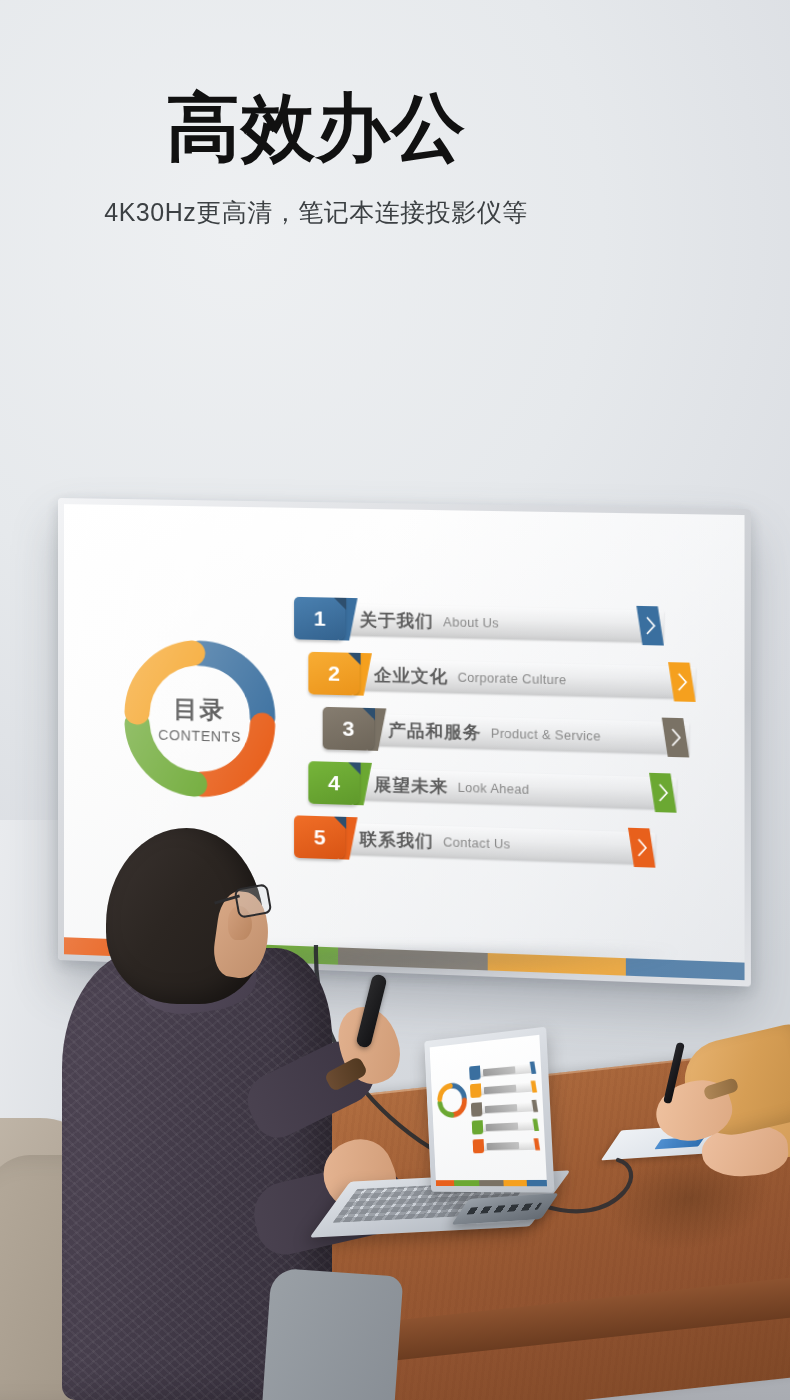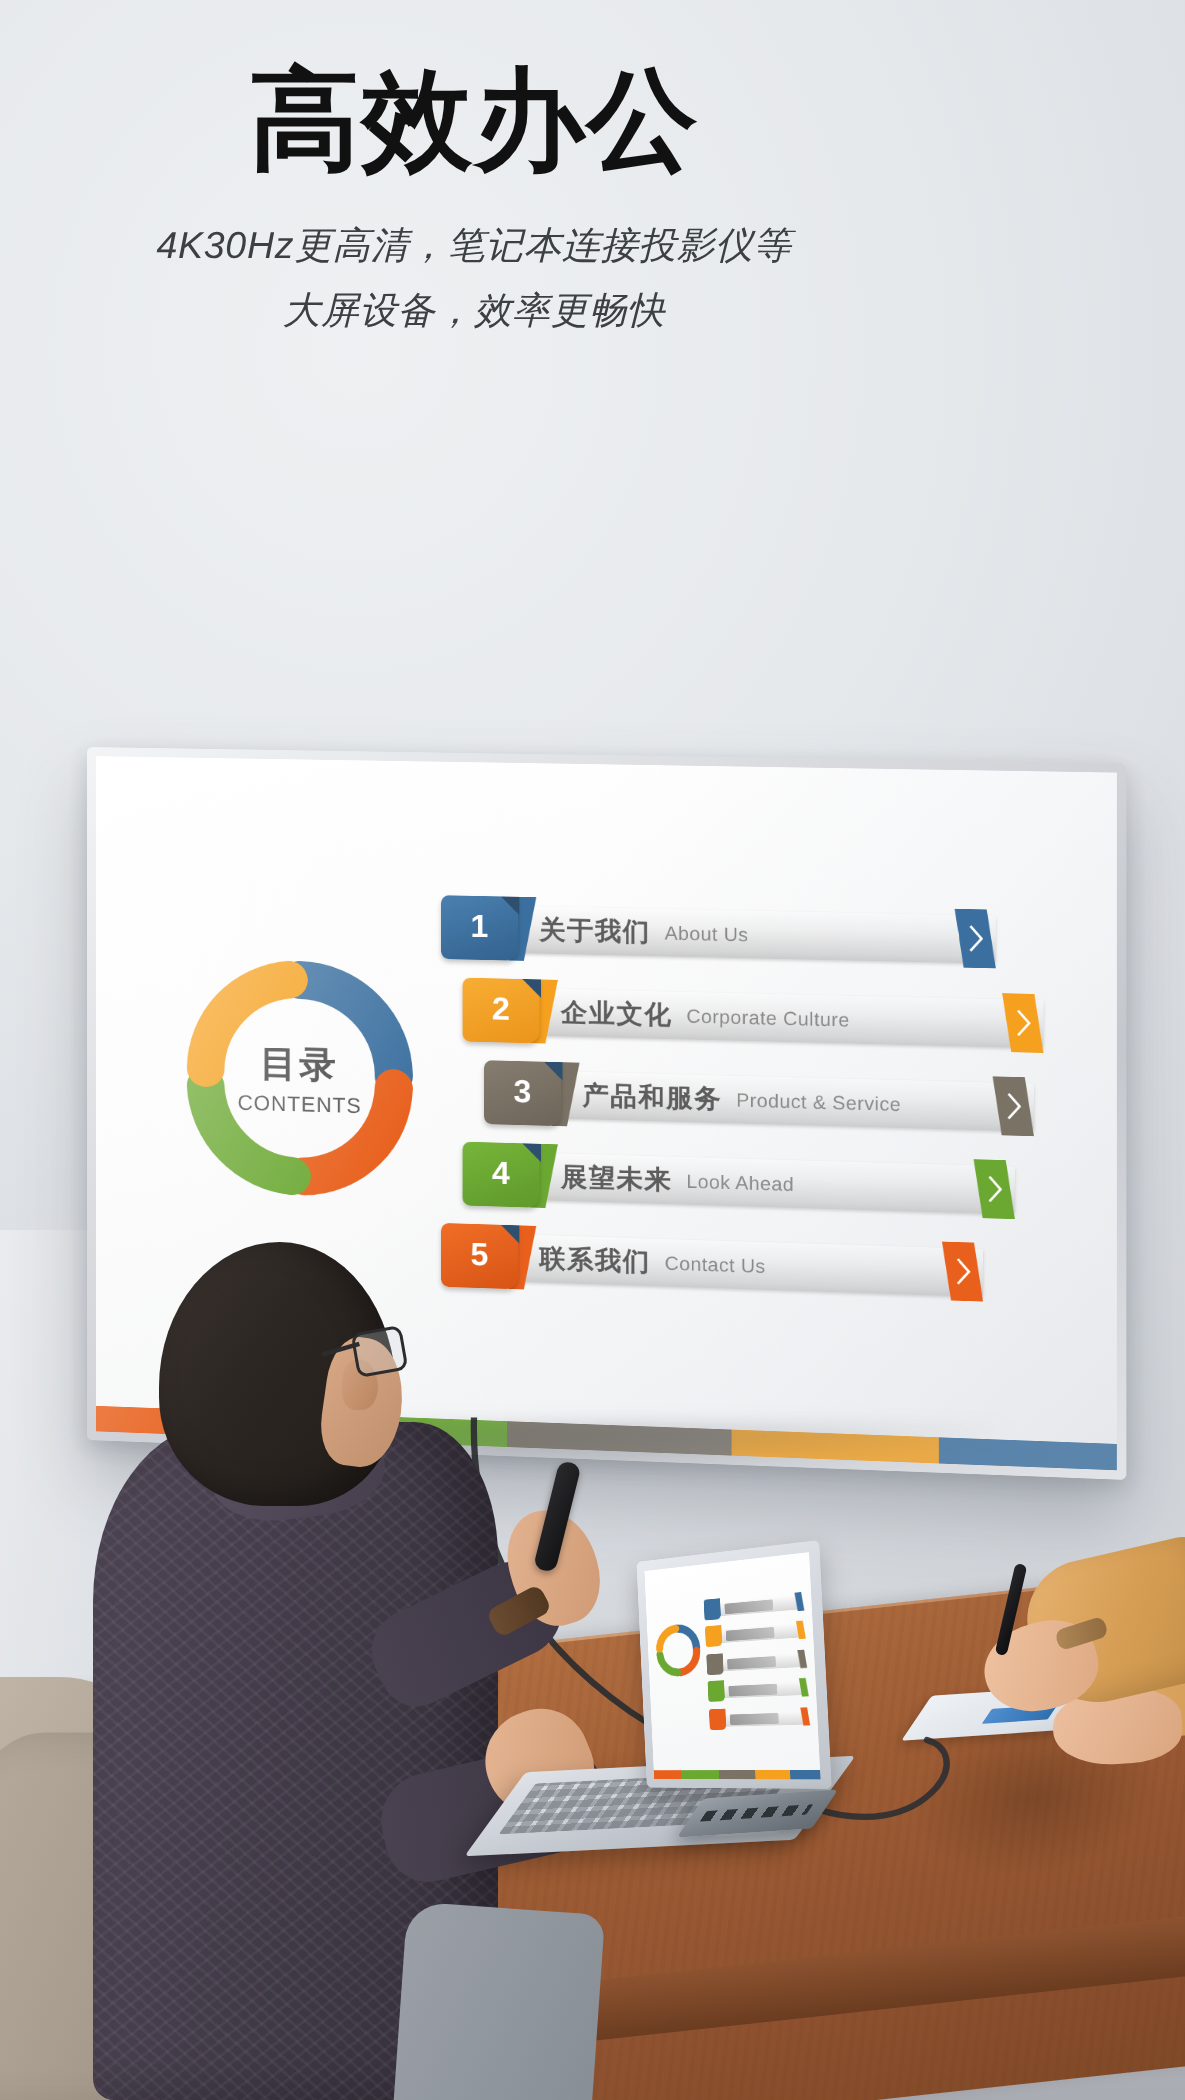--- a/index.html
+++ b/index.html
@@ -11,28 +11,28 @@
     overflow:hidden;
     position:relative;
   }
   .page { position:relative; width:790px; height:1400px; overflow:hidden;
           background:
             radial-gradient(120% 70% at 18% 6%, #e9ebee 0%, #dfe2e6 45%, #d6d9de 100%);
   }
 
   
   .hero { position:absolute; top:0; left:0; width:632px; height:430px;
-          z-index:30; text-align:center; padding-top:44px; }
+          z-index:30; text-align:center; padding-top:92px; }
   .hero h1 { font-size:74px; line-height:0.98; font-weight:bold;
              color:#111; letter-spacing:1px; }
   .hero h2 { font-size:74px; line-height:1.0; font-weight:bold;
              color:#111; letter-spacing:0px; margin-top:4px; }
   .hero .sub { margin-top:26px; font-size:25px; line-height:1.75;
                color:#3c4043; font-weight:400; letter-spacing:0.5px; }
-  .hero .sub span { display:block;font-style:italic; }
+  .hero .sub span { display:block; }
 
   
   .scene { position:absolute; inset:0; z-index:5; }
 
   
   .wall { position:absolute; left:0; top:0; width:790px; height:1160px;
           background:
             radial-gradient(110% 80% at 30% 20%, #eef0f2 0%, #e6e9ec 42%, #dadde2 78%, #d2d6db 100%);
   }
   .wall-corner { position:absolute; left:0; top:820px; width:120px; height:340px;
@@ -504,17 +504,16 @@
       <div class="hand2a"></div>
       <div class="pen2"></div>
     </div>
 
   </div>
 
   <div class="hero">
     <h1>高效办公</h1>
     <div class="sub">
       <span>4K30Hz更高清，笔记本连接投影仪等</span>
-      <span>大屏设备，效率更畅快</span>
     </div>
   </div>
 
 </div>
 
 </body></html>

